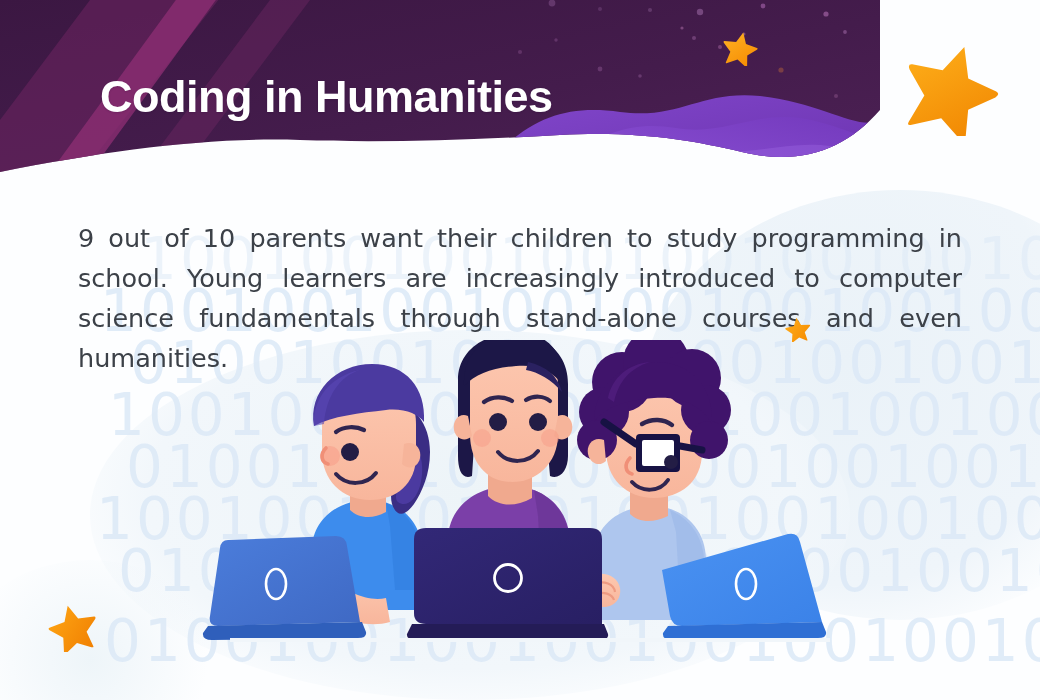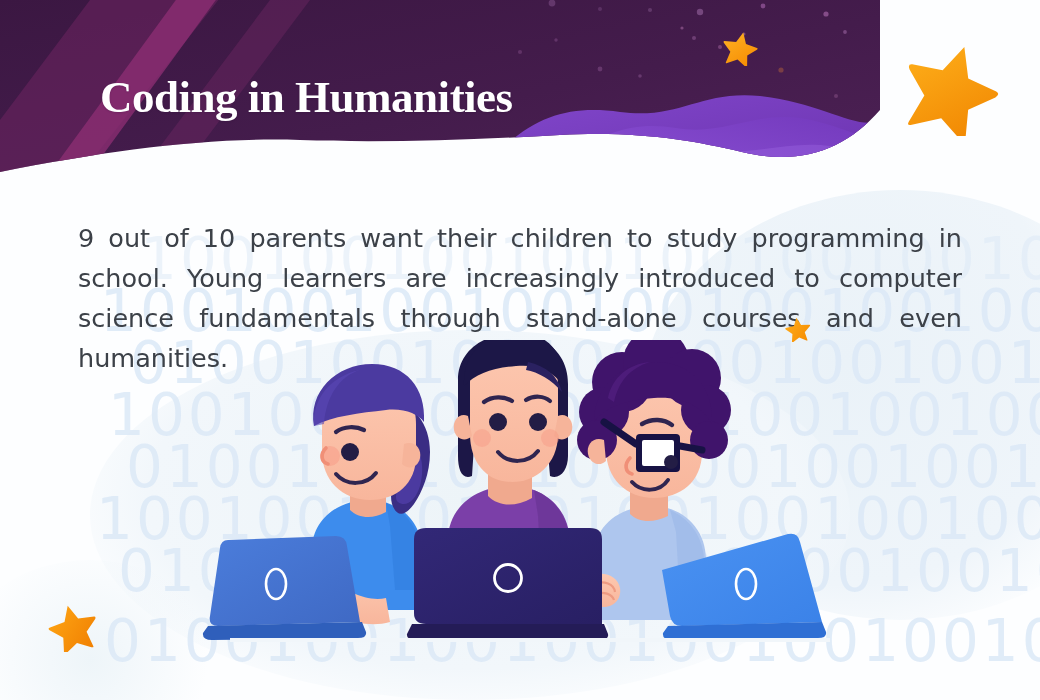--- a/index.html
+++ b/index.html
@@ -64,21 +64,21 @@
     left: 0; top: 0;
     width: 880px; height: 185px;
     overflow: hidden;
   }
   #header svg { display: block; }
 
   #title {
     position: absolute;
     left: 100px; top: 38px;
     color: #ffffff;
-    font-family: Liberation Serif, serif;
+    font-family: Liberation Sans, sans-serif;
     font-size: 45px;
     font-weight: bold;
     letter-spacing: -0.5px;
     line-height: 58px;
     text-shadow: 0 1px 2px rgba(40,10,50,.18);
     white-space: nowrap;
   }
 
   
   #paragraph {

